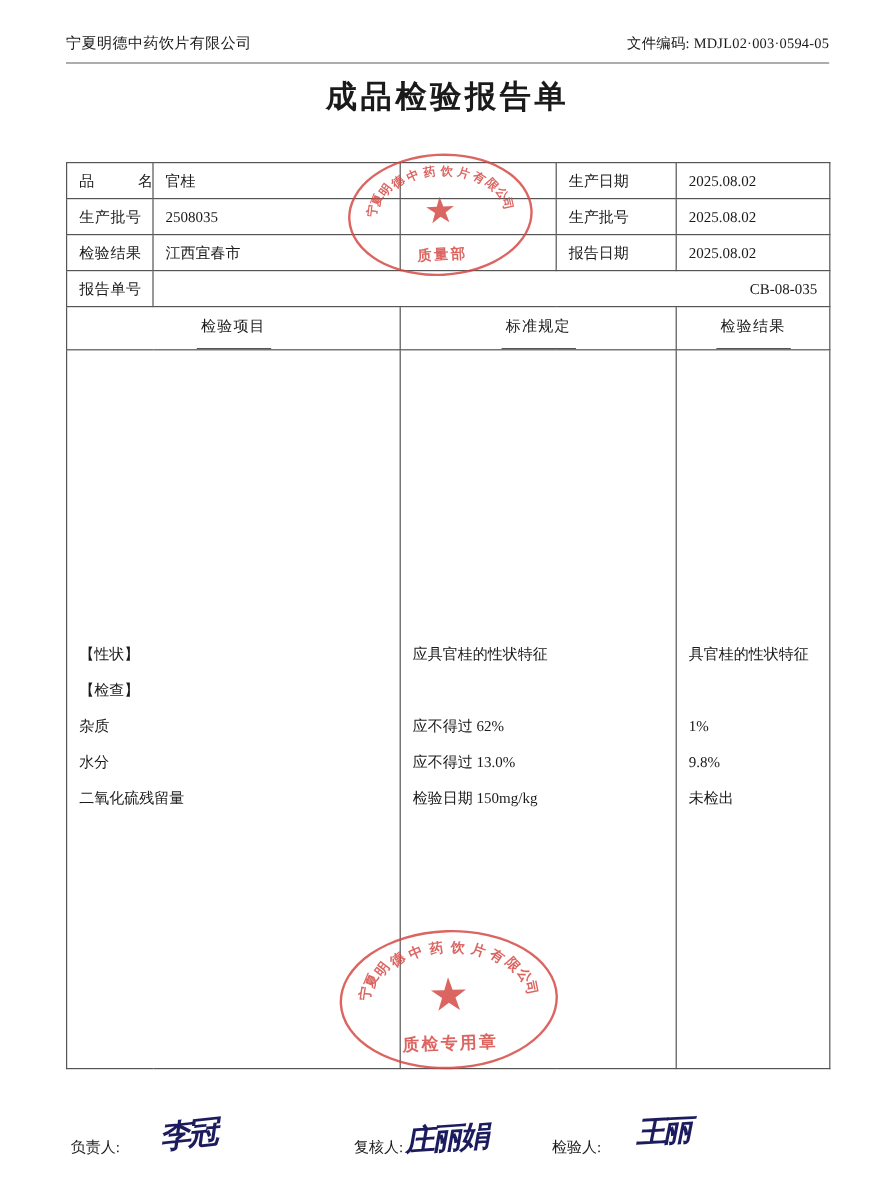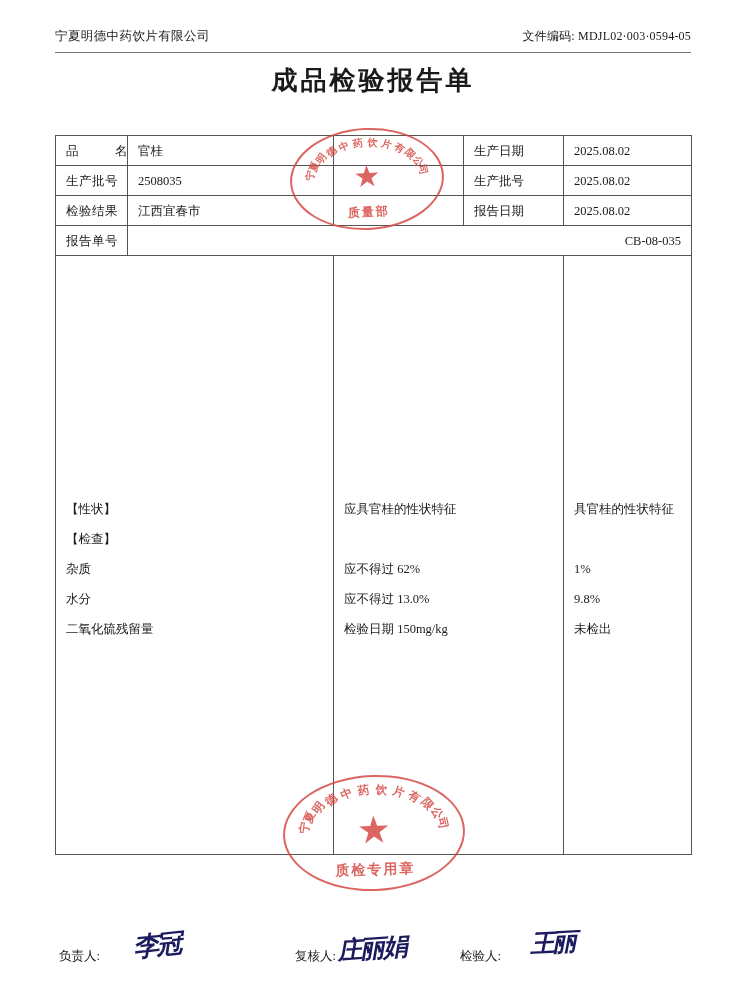--- a/index.html
+++ b/index.html
@@ -318,20 +318,31 @@
       </tr>
       <tr>
         <td>
           <div class="cell lbl-sp">报告单号</div>
         </td>
         <td colspan="4">
           <div class="cell center">CB-08-035</div>
         </td>
       </tr>
 
+      <tr class="res-hd">
+        <td colspan="2">
+          <div class="cell"><span class="u">检验项目</span></div>
+        </td>
+        <td colspan="2">
+          <div class="cell"><span class="u">标准规定</span></div>
+        </td>
+        <td>
+          <div class="cell"><span class="u">检验结果</span></div>
+        </td>
+      </tr>
 
       <tr>
         <td colspan="2" class="body-cell">
           <div class="body-inner">
             <div class="row">【性状】</div>
             <div class="row">【检查】</div>
             <div class="row">杂质</div>
             <div class="row">水分</div>
             <div class="row">二氧化硫残留量</div>
           </div>

